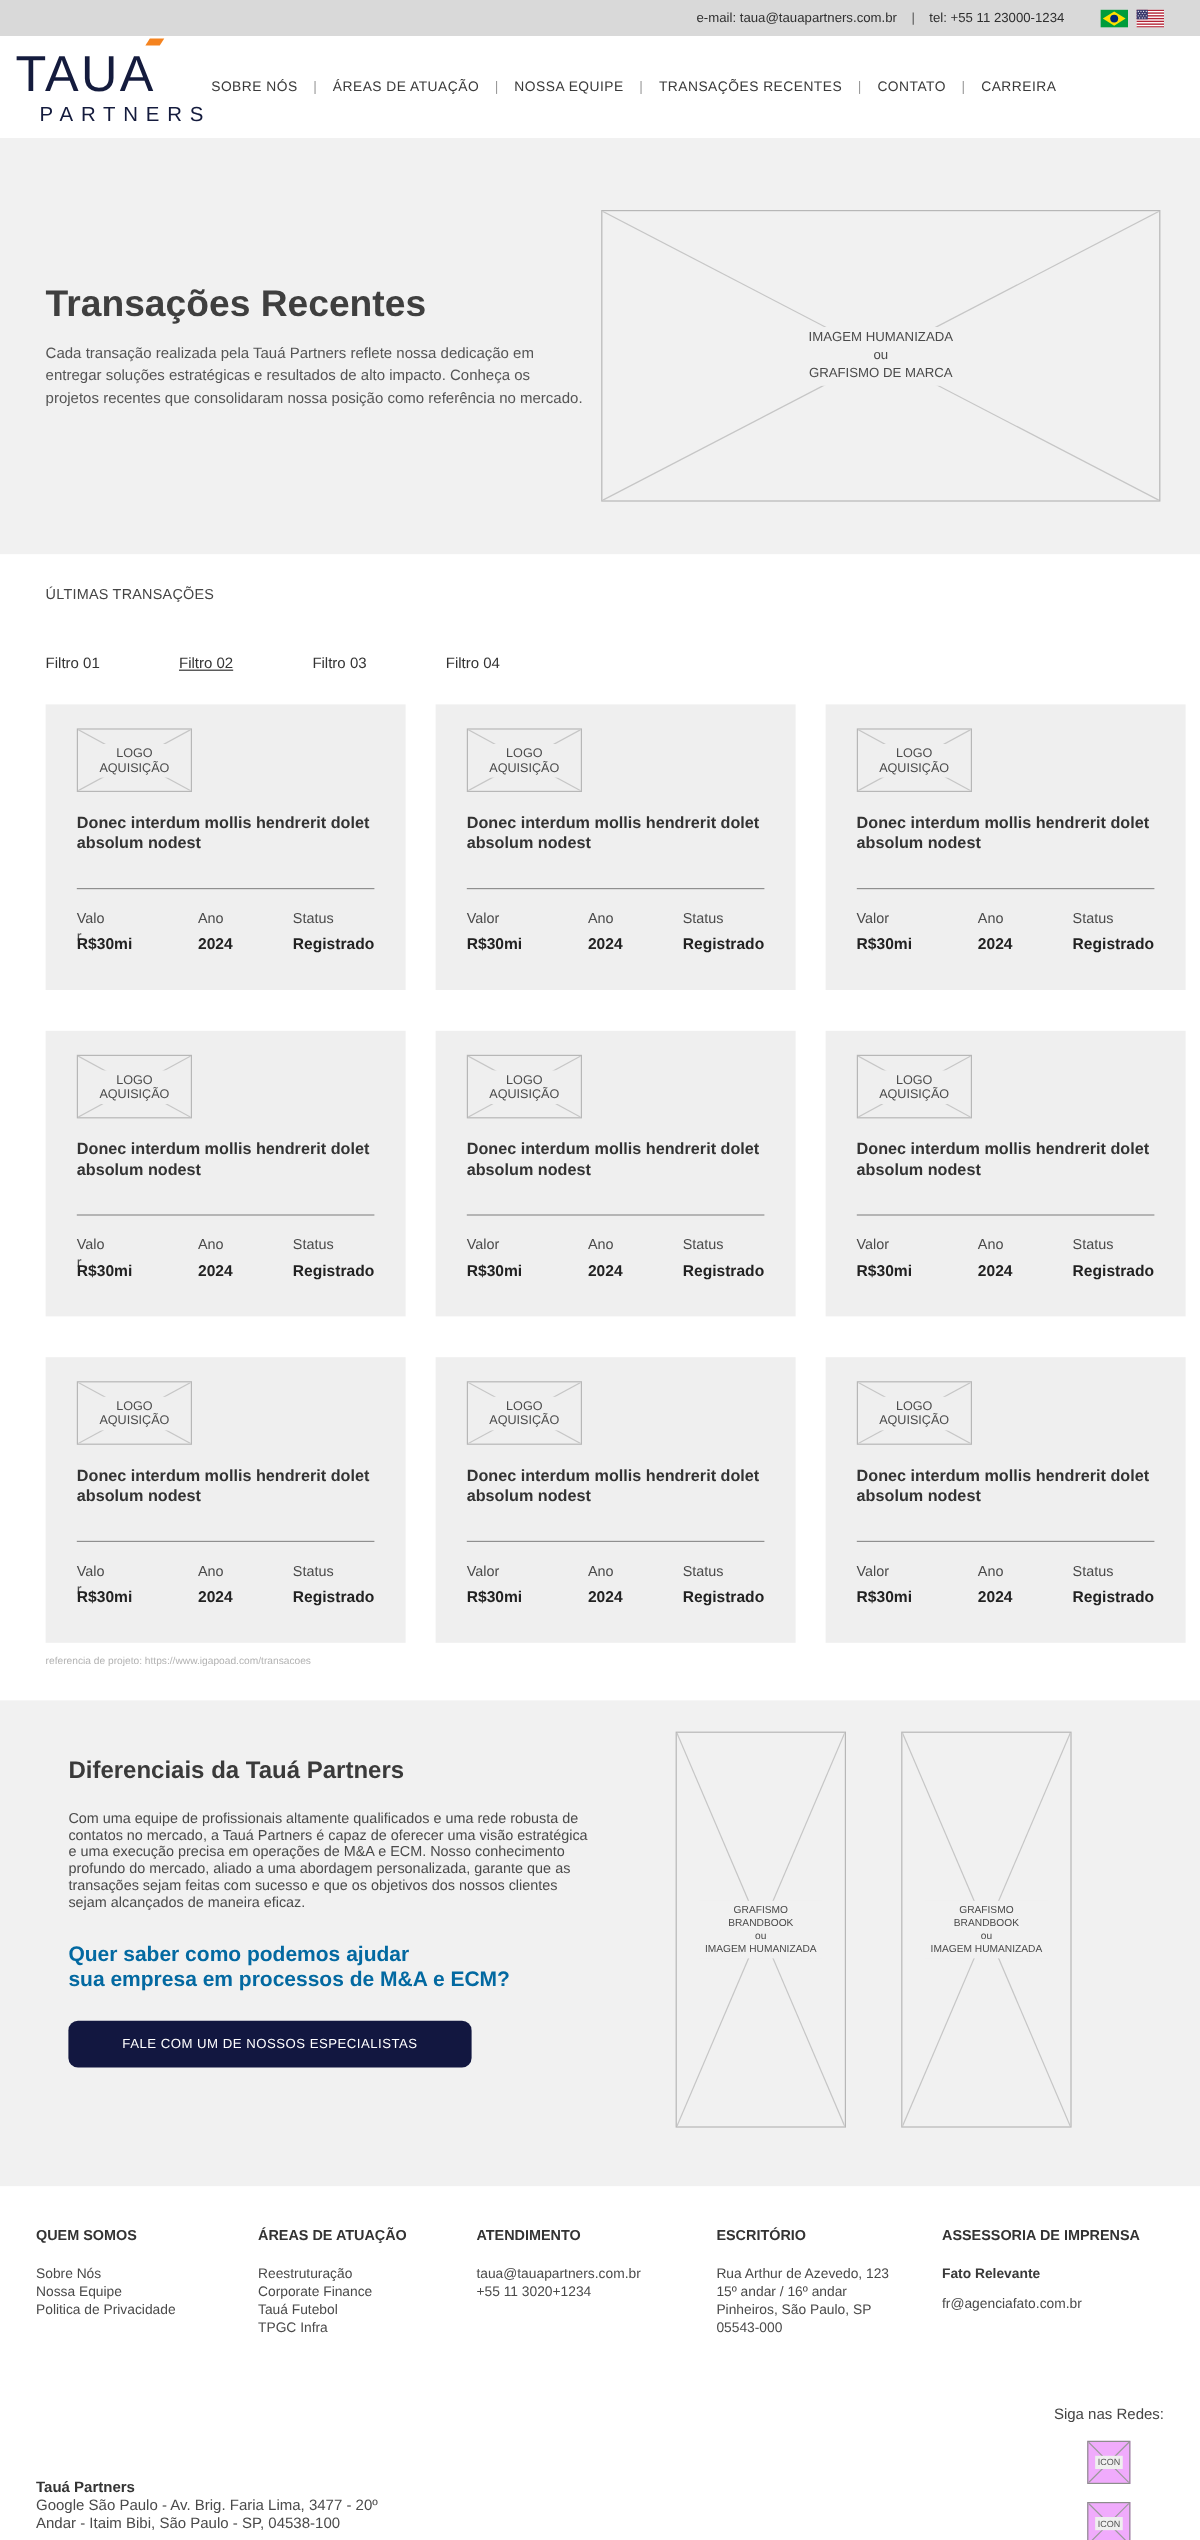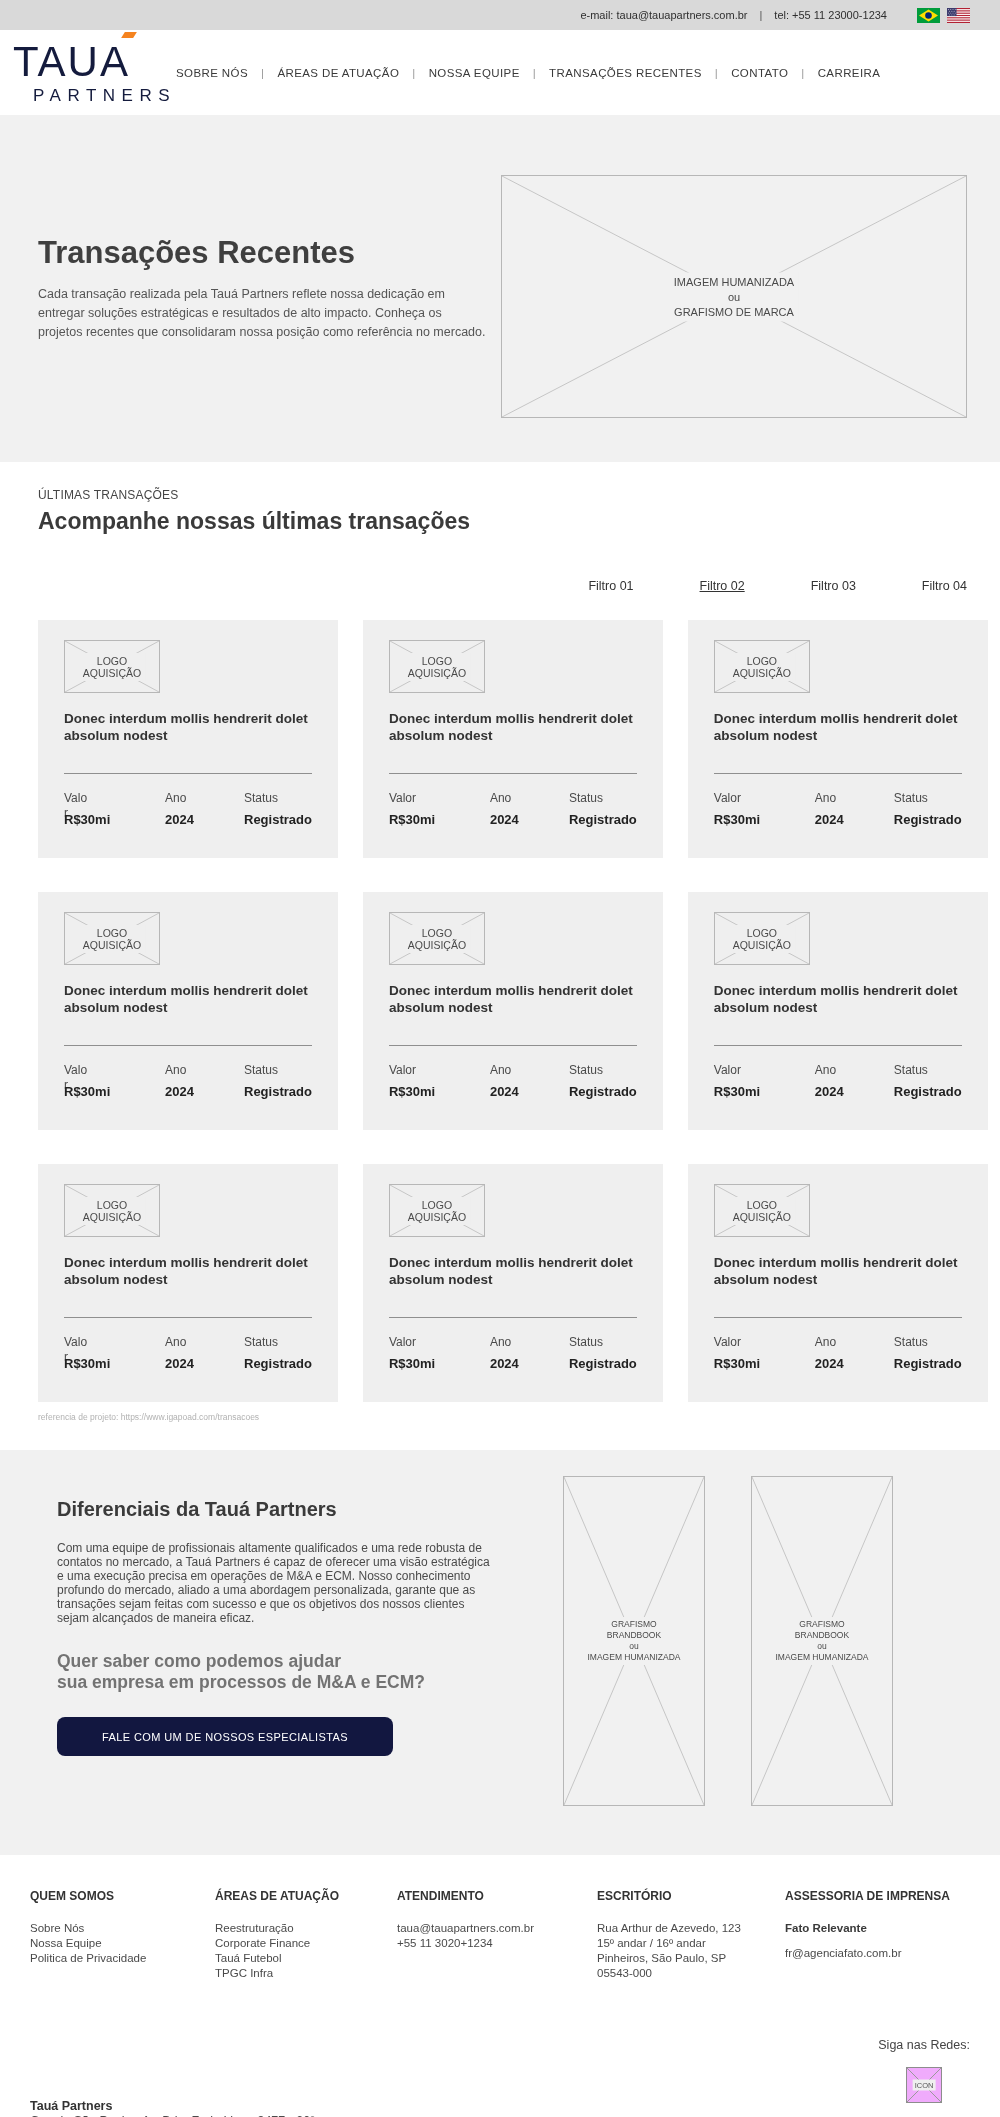--- a/index.html
+++ b/index.html
@@ -60,21 +60,21 @@
   .hero-left { margin-left:38px; width:452px; padding-top:120px; }
   .hero-title { font-size:31px; font-weight:bold; color:#3f3f3f; margin:0; }
   .hero-desc { font-size:12.5px; line-height:19px; color:#555; margin:14px 0 0; width:448px; }
   .hero-ph { margin-left:auto; margin-right:33px; margin-top:60px; width:466px; height:243px; }
   .hero-ph .ph-label { font-size:11px; line-height:15px; }
 
   
   .tx { padding:0 33px 28px 38px; background:#fff; }
   .eyebrow { padding-top:26px; font-size:12px; color:#454545; letter-spacing:0.2px; }
   .tx-title { font-size:23px; font-weight:bold; color:#3a3a3a; margin:6px 0 0; }
-  .filters { display:flex; justify-content:flex-end; gap:66px; margin-top:44px; font-size:12.5px; color:#333; }
+  .filters { display:flex; gap:66px; margin-top:44px; font-size:12.5px; color:#333; }
   .filter.active { text-decoration:underline; }
   .cards-grid { margin-top:27px; display:grid; grid-template-columns:repeat(3,1fr); column-gap:25px; row-gap:34px; }
   .card { background:#efefef; height:238px; padding:20px 26px; }
   .card-logo { width:96px; height:53px; --ph-bg:#efefef; }
   .card-logo .ph-label { font-size:10.5px; line-height:12px; }
   .card-title { font-size:13.5px; line-height:17px; font-weight:bold; color:#333; margin:17px 0 0; }
   .card-divider { border:none; border-top:1px solid #8f8f8f; margin:29px 0 0; }
   .fields { display:grid; grid-template-columns:101px 79px 1fr; margin-top:17px; }
   .flabel { font-size:12px; line-height:15px; color:#4a4a4a; }
   .fvalue { font-size:13px; font-weight:bold; color:#222; margin-top:6px; }
@@ -82,21 +82,21 @@
   .card:nth-child(3n+1) .kv:first-child .flabel {
     width:26px; overflow-wrap:anywhere; height:15px; overflow:visible;
   }
   .ref-note { margin-top:10px; font-size:8.5px; color:#b2b2b2; }
 
   
   .diff { background:#f1f1f1; height:405px; display:flex; }
   .diff-left { margin-left:57px; padding-top:48px; width:450px; }
   .diff-title { font-size:20px; font-weight:bold; color:#3a3a3a; margin:0; }
   .diff-desc { font-size:12px; line-height:14px; color:#4a4a4a; margin:20px 0 0; width:440px; }
-  .diff-question { margin-top:26px; font-size:17.5px; line-height:21px; font-weight:bold; color:#737373; }
+  .diff-question { margin-top:26px; font-size:17.5px; line-height:21px; font-weight:bold; color:#0369a1; }
   .diff-question span { display:block; }
   .cta-btn {
     margin-top:24px; width:336px; height:39px; background:#121740;
     border:none; border-radius:8px; color:#fff; font-size:11px;
     letter-spacing:0.4px; font-family:inherit; cursor:pointer; display:block;
   }
   .diff-right { display:flex; gap:46px; margin-left:56px; padding-top:26px; }
   .diff-ph { width:142px; height:330px; }
   .diff-ph .ph-label { font-size:8.5px; line-height:11px; }
 
@@ -216,21 +216,20 @@
     <div class="ph-label">
       <span>IMAGEM HUMANIZADA</span>
       <span>ou</span>
       <span>GRAFISMO DE MARCA</span>
     </div>
   </div>
 </section>
 
 <section class="tx">
   <div class="eyebrow">ÚLTIMAS TRANSAÇÕES</div>
-  <h2 class="tx-title">Acompanhe nossas últimas transações</h2>
   <div class="filters" id="filters-row">
   <a href="#" class="filter">Filtro 01</a>
 
   <a href="#" class="filter active">Filtro 02</a>
 
   <a href="#" class="filter">Filtro 03</a>
 
   <a href="#" class="filter">Filtro 04</a>
 </div>
   <div class="cards-grid" id="cards-grid">

